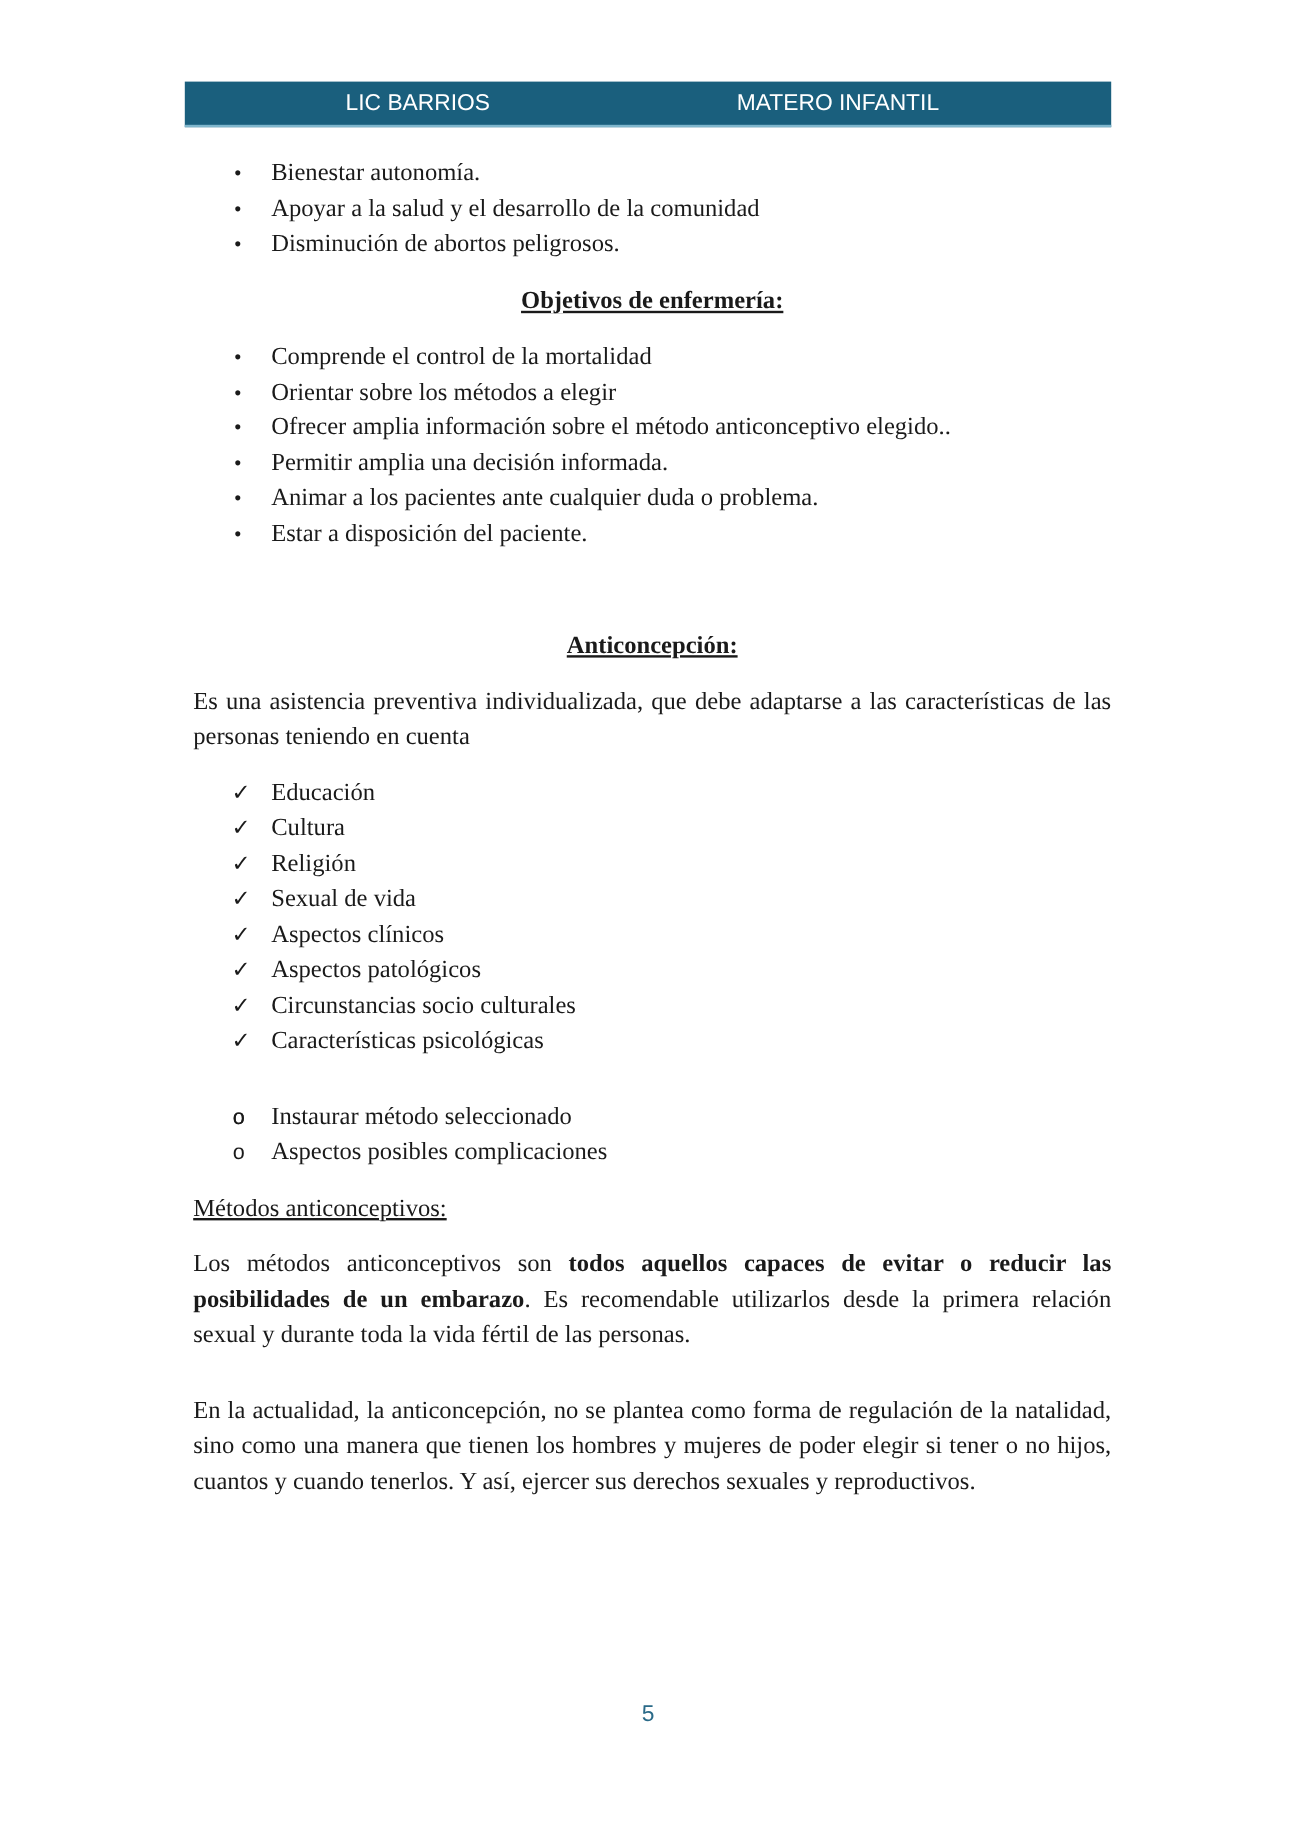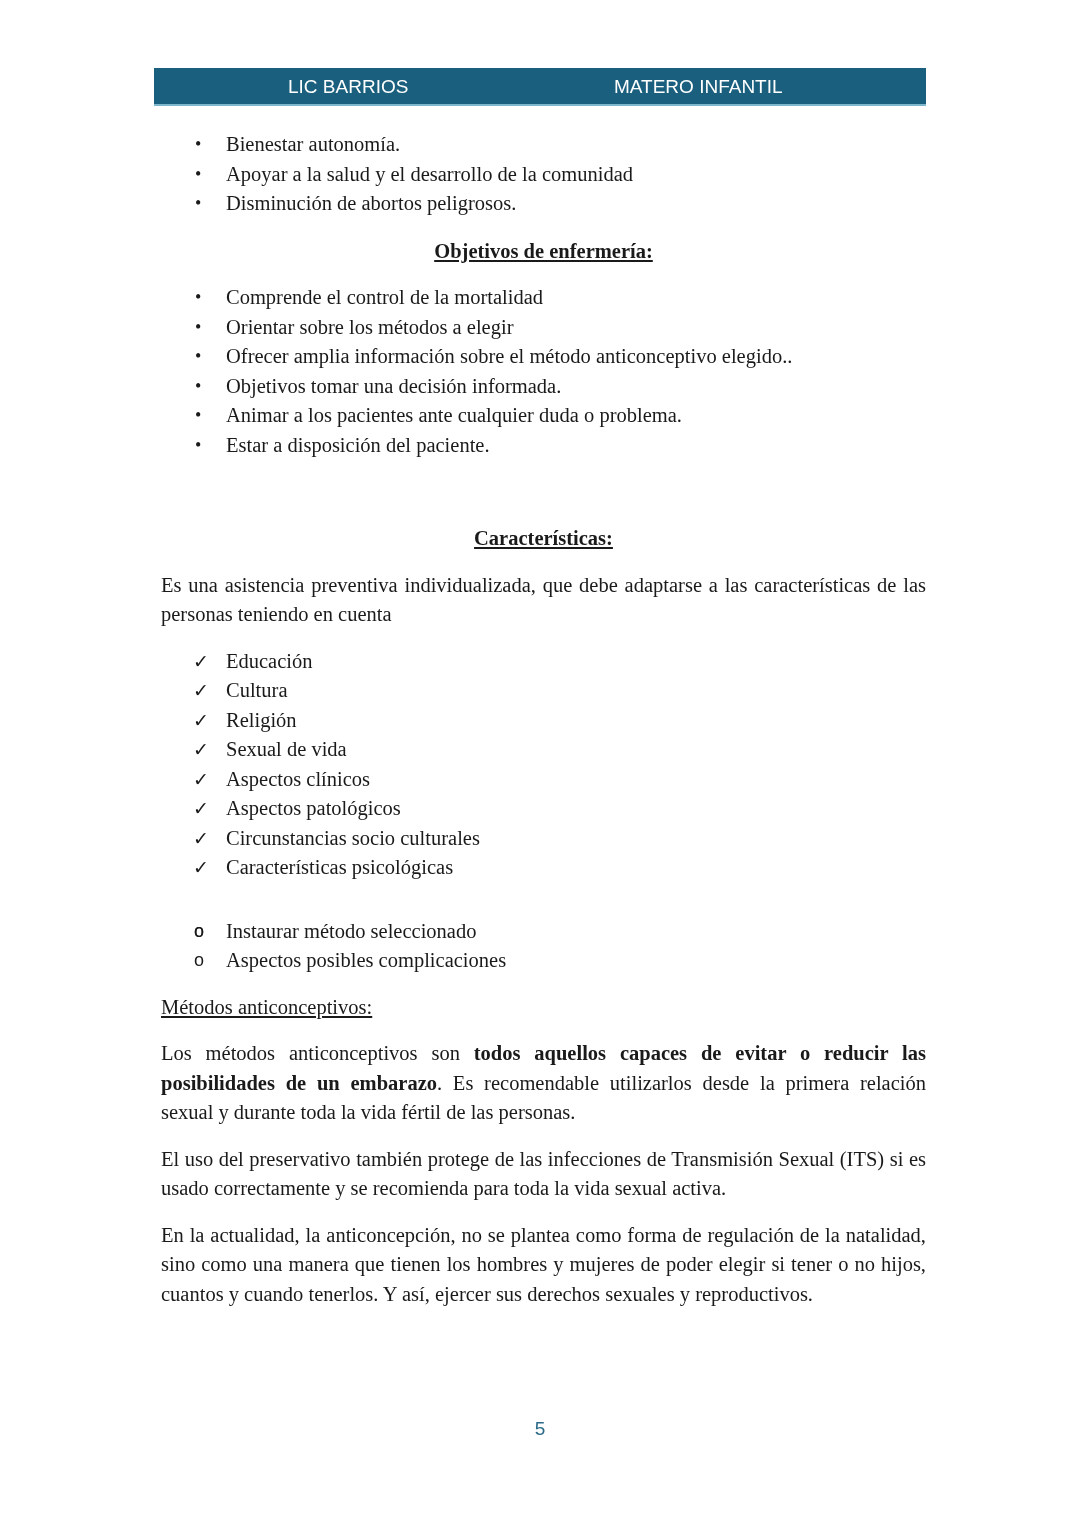--- a/index.html
+++ b/index.html
@@ -41,27 +41,27 @@
   </ul>
 
   <div style="height:18px"></div>
   <div class="heading-bold">Objetivos de enfermería:</div>
   <div style="height:17px"></div>
 
   <ul class="list bullet">
     <li><span class="mark">•</span><span>Comprende el control de la mortalidad</span></li>
     <li><span class="mark">•</span><span>Orientar sobre los métodos a elegir</span></li>
     <li><span class="mark">•</span><span>Ofrecer amplia información sobre el método anticonceptivo elegido..</span></li>
-    <li><span class="mark">•</span><span>Objetivos tomar una decisión informada.</span></li>
+    <li><span class="mark">•</span><span>Permitir amplia una decisión informada.</span></li>
     <li><span class="mark">•</span><span>Animar a los pacientes ante cualquier duda o problema.</span></li>
     <li><span class="mark">•</span><span>Estar a disposición del paciente.</span></li>
   </ul>
 
   <div style="height:64px"></div>
-  <div class="heading-bold">Características:</div>
+  <div class="heading-bold">Anticoncepción:</div>
   <div style="height:17px"></div>
   <p>Es una asistencia preventiva individualizada, que debe adaptarse a las características de las personas teniendo en cuenta</p>
   <div style="height:17px"></div>
 
   <ul class="list check">
     <li><span class="mark">✓</span><span>Educación</span></li>
     <li><span class="mark">✓</span><span>Cultura</span></li>
     <li><span class="mark">✓</span><span>Religión</span></li>
     <li><span class="mark">✓</span><span>Sexual de vida</span></li>
     <li><span class="mark">✓</span><span>Aspectos clínicos</span></li>
@@ -78,18 +78,17 @@
     <li><span class="mark">o</span><span>Instaurar método seleccionado</span></li>
     <li><span class="mark">o</span><span>Aspectos posibles complicaciones</span></li>
   </ul>
 
   <div style="height:17px"></div>
   <div class="heading-plain">Métodos anticonceptivos:</div>
   <div style="height:17px"></div>
 
   <p><span>Los métodos anticonceptivos son </span><b>todos aquellos capaces de evitar o reducir las posibilidades de un embarazo</b><span>. Es recomendable utilizarlos desde la primera relación sexual y durante toda la vida fértil de las personas.</span></p>
   <div style="height:17px"></div>
-  <p>El uso del preservativo también protege de las infecciones de Transmisión Sexual (ITS) si es usado correctamente y se recomienda para toda la vida sexual activa.</p>
   <div style="height:17px"></div>
   <p>En la actualidad, la anticoncepción, no se plantea como forma de regulación de la natalidad, sino como una manera que tienen los hombres y mujeres de poder elegir si tener o no hijos, cuantos  y cuando tenerlos. Y así, ejercer sus derechos sexuales y reproductivos.</p>
 </div>
 
 <div class="page-num">5</div>
 
 </body></html>

